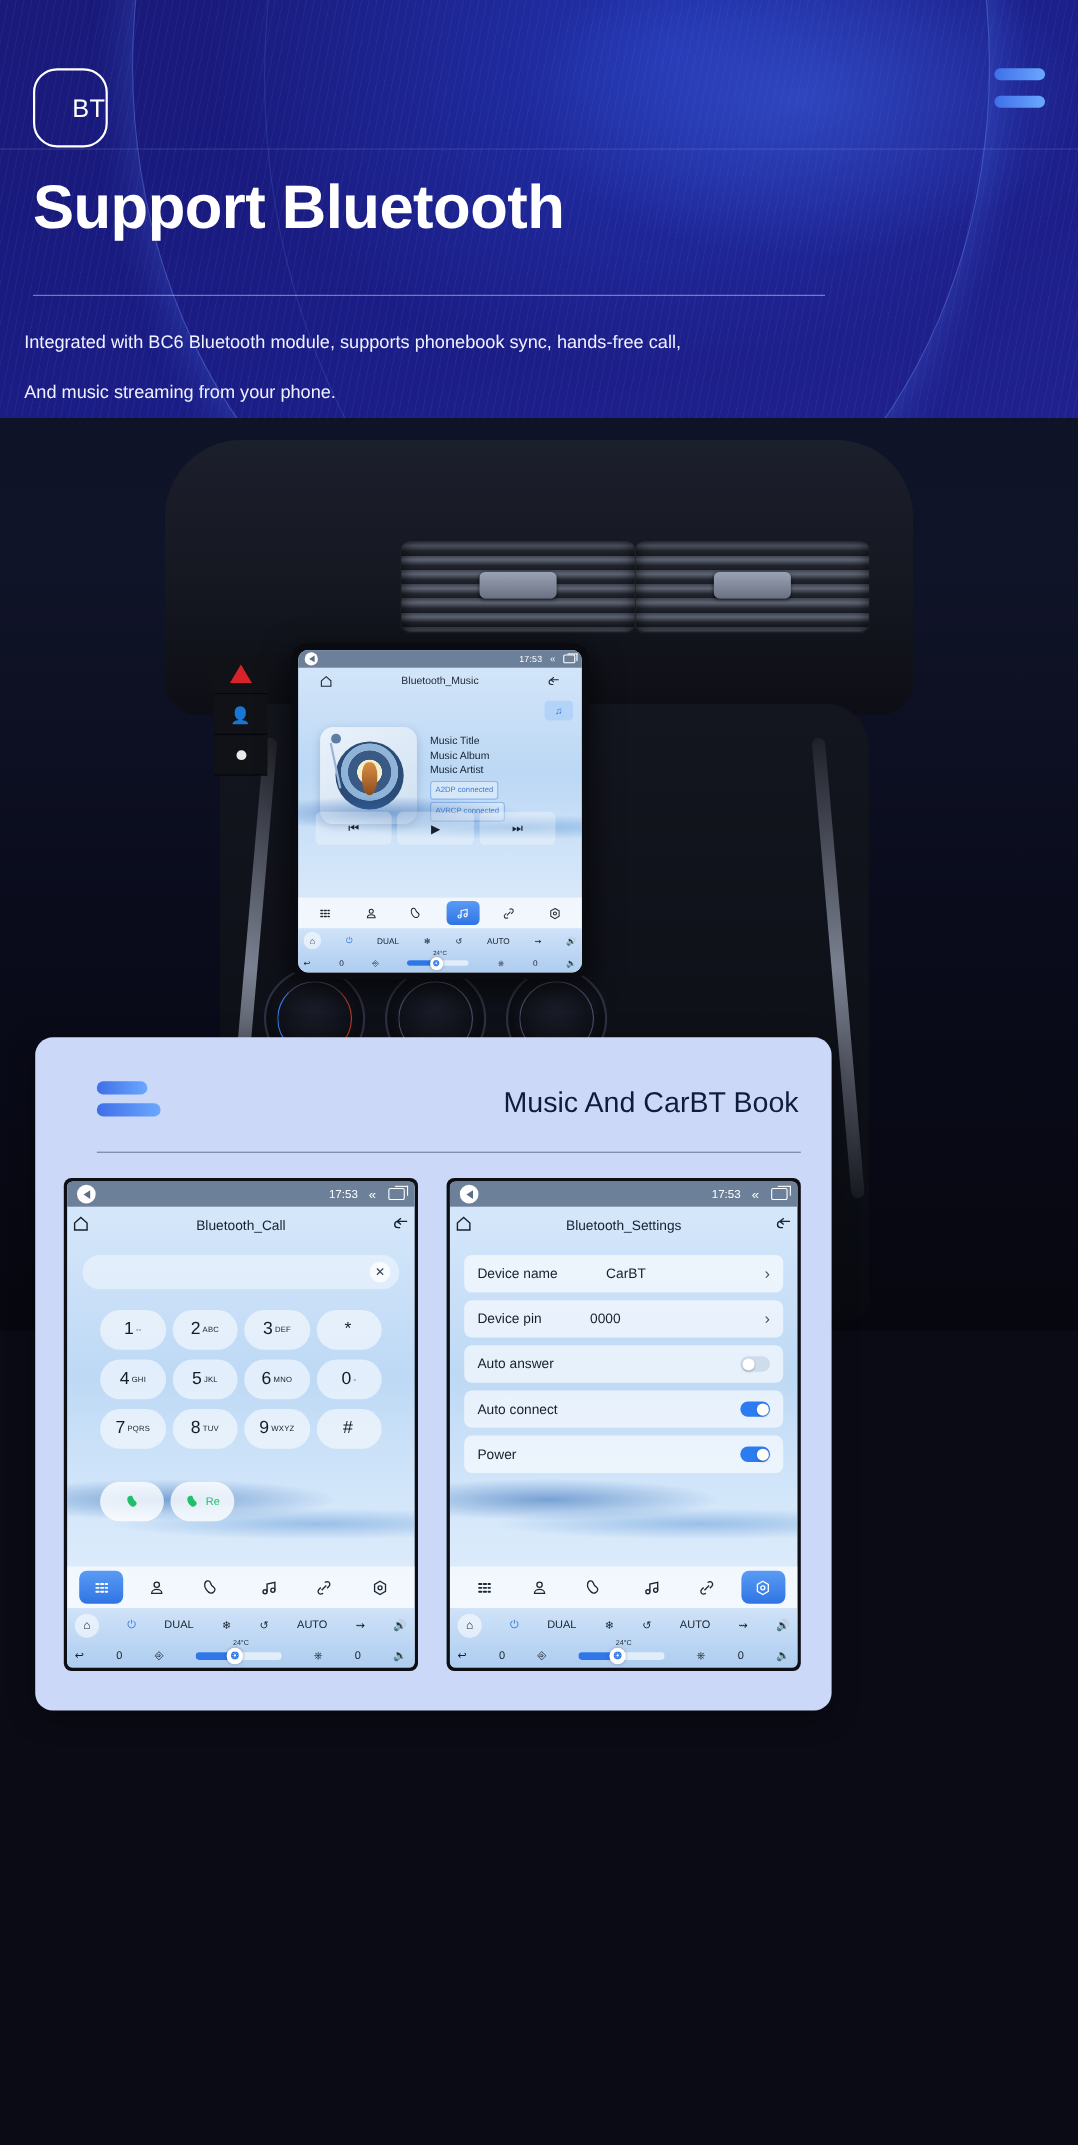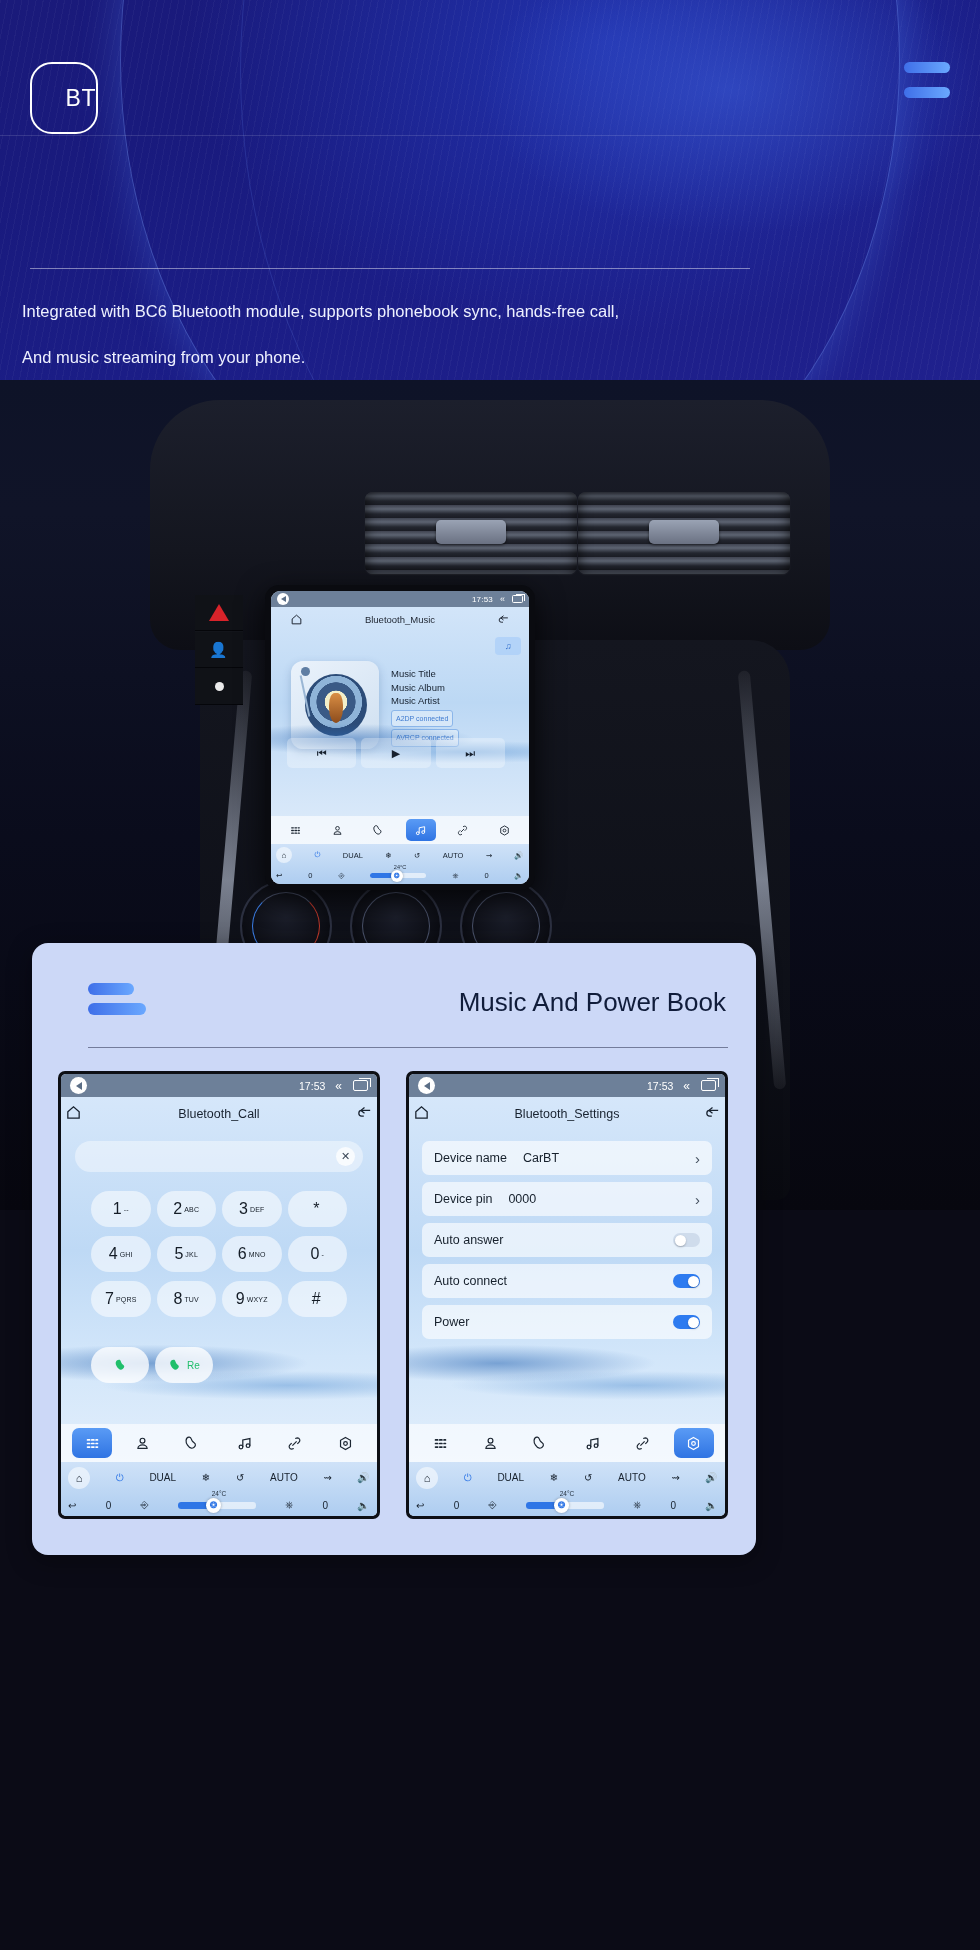--- a/index.html
+++ b/index.html
@@ -363,21 +363,21 @@
     color:#20bf6b; font-size:15px;
   }
   .callbtn .re { font-size:10px; color:#20bf6b; }
 
   
   .setlist { position:absolute; left:13px; right:13px; top:10px; }
   .setrow {
     height:34px; margin-bottom:7px; border-radius:7px;
     background:rgba(255,255,255,.62);
     display:flex; align-items:center; padding:0 12px;
-    color:#16202c; font-size:12.5px;
+    color:#16202c; font-size:12.5px;gap:28px;
   }
   .setrow .lbl { }
   .setrow .val { margin-left:16px; }
   .setrow .sp { flex:1; }
   .chev { color:#44505f; font-size:15px; }
   .toggle { width:27px; height:14px; border-radius:8px; position:relative; background:#cfdcec; }
   .toggle i { position:absolute; top:1.5px; left:1.5px; width:11px;height:11px;border-radius:50%;background:#fff;box-shadow:0 1px 2px rgba(0,0,0,.25); }
   .toggle.on { background:#2d7bf0; }
   .toggle.on i { left:14.5px; }
 </style>
@@ -393,20 +393,21 @@
   <div class="bt-badge">
     <span>BT</span>
   </div>
 
   <div class="hamburger">
     <i></i>
     <i></i>
   </div>
 
   <div class="hero-divider"></div>
+  <div class="hero-title">Support Bluetooth</div>
   <div class="hero-rule"></div>
   <div class="hero-desc">
     <div>Integrated with BC6 Bluetooth module, supports phonebook sync, hands-free call,</div>
     <div>And music streaming from your phone.</div>
   </div>
 </div>
 
 <div class="car">
   <div class="dash-top">
     <div class="vent left">
@@ -565,21 +566,21 @@
 
     </div>
   </div>
 </div>
 
 <div class="card">
   <div class="card-bars">
     <i></i>
     <i></i>
   </div>
-  <div class="card-title">Music And Power Book</div>
+  <div class="card-title">Music And CarBT Book</div>
   <div class="card-rule"></div>
 
   <div class="unit left-unit">
     <div class="uscreen">
       <div class="u-sysbar">
         <div class="u-back">
             <b></b>
           </div>
         <div class="sys-spacer"></div>
         <div class="u-time">17:53</div>

